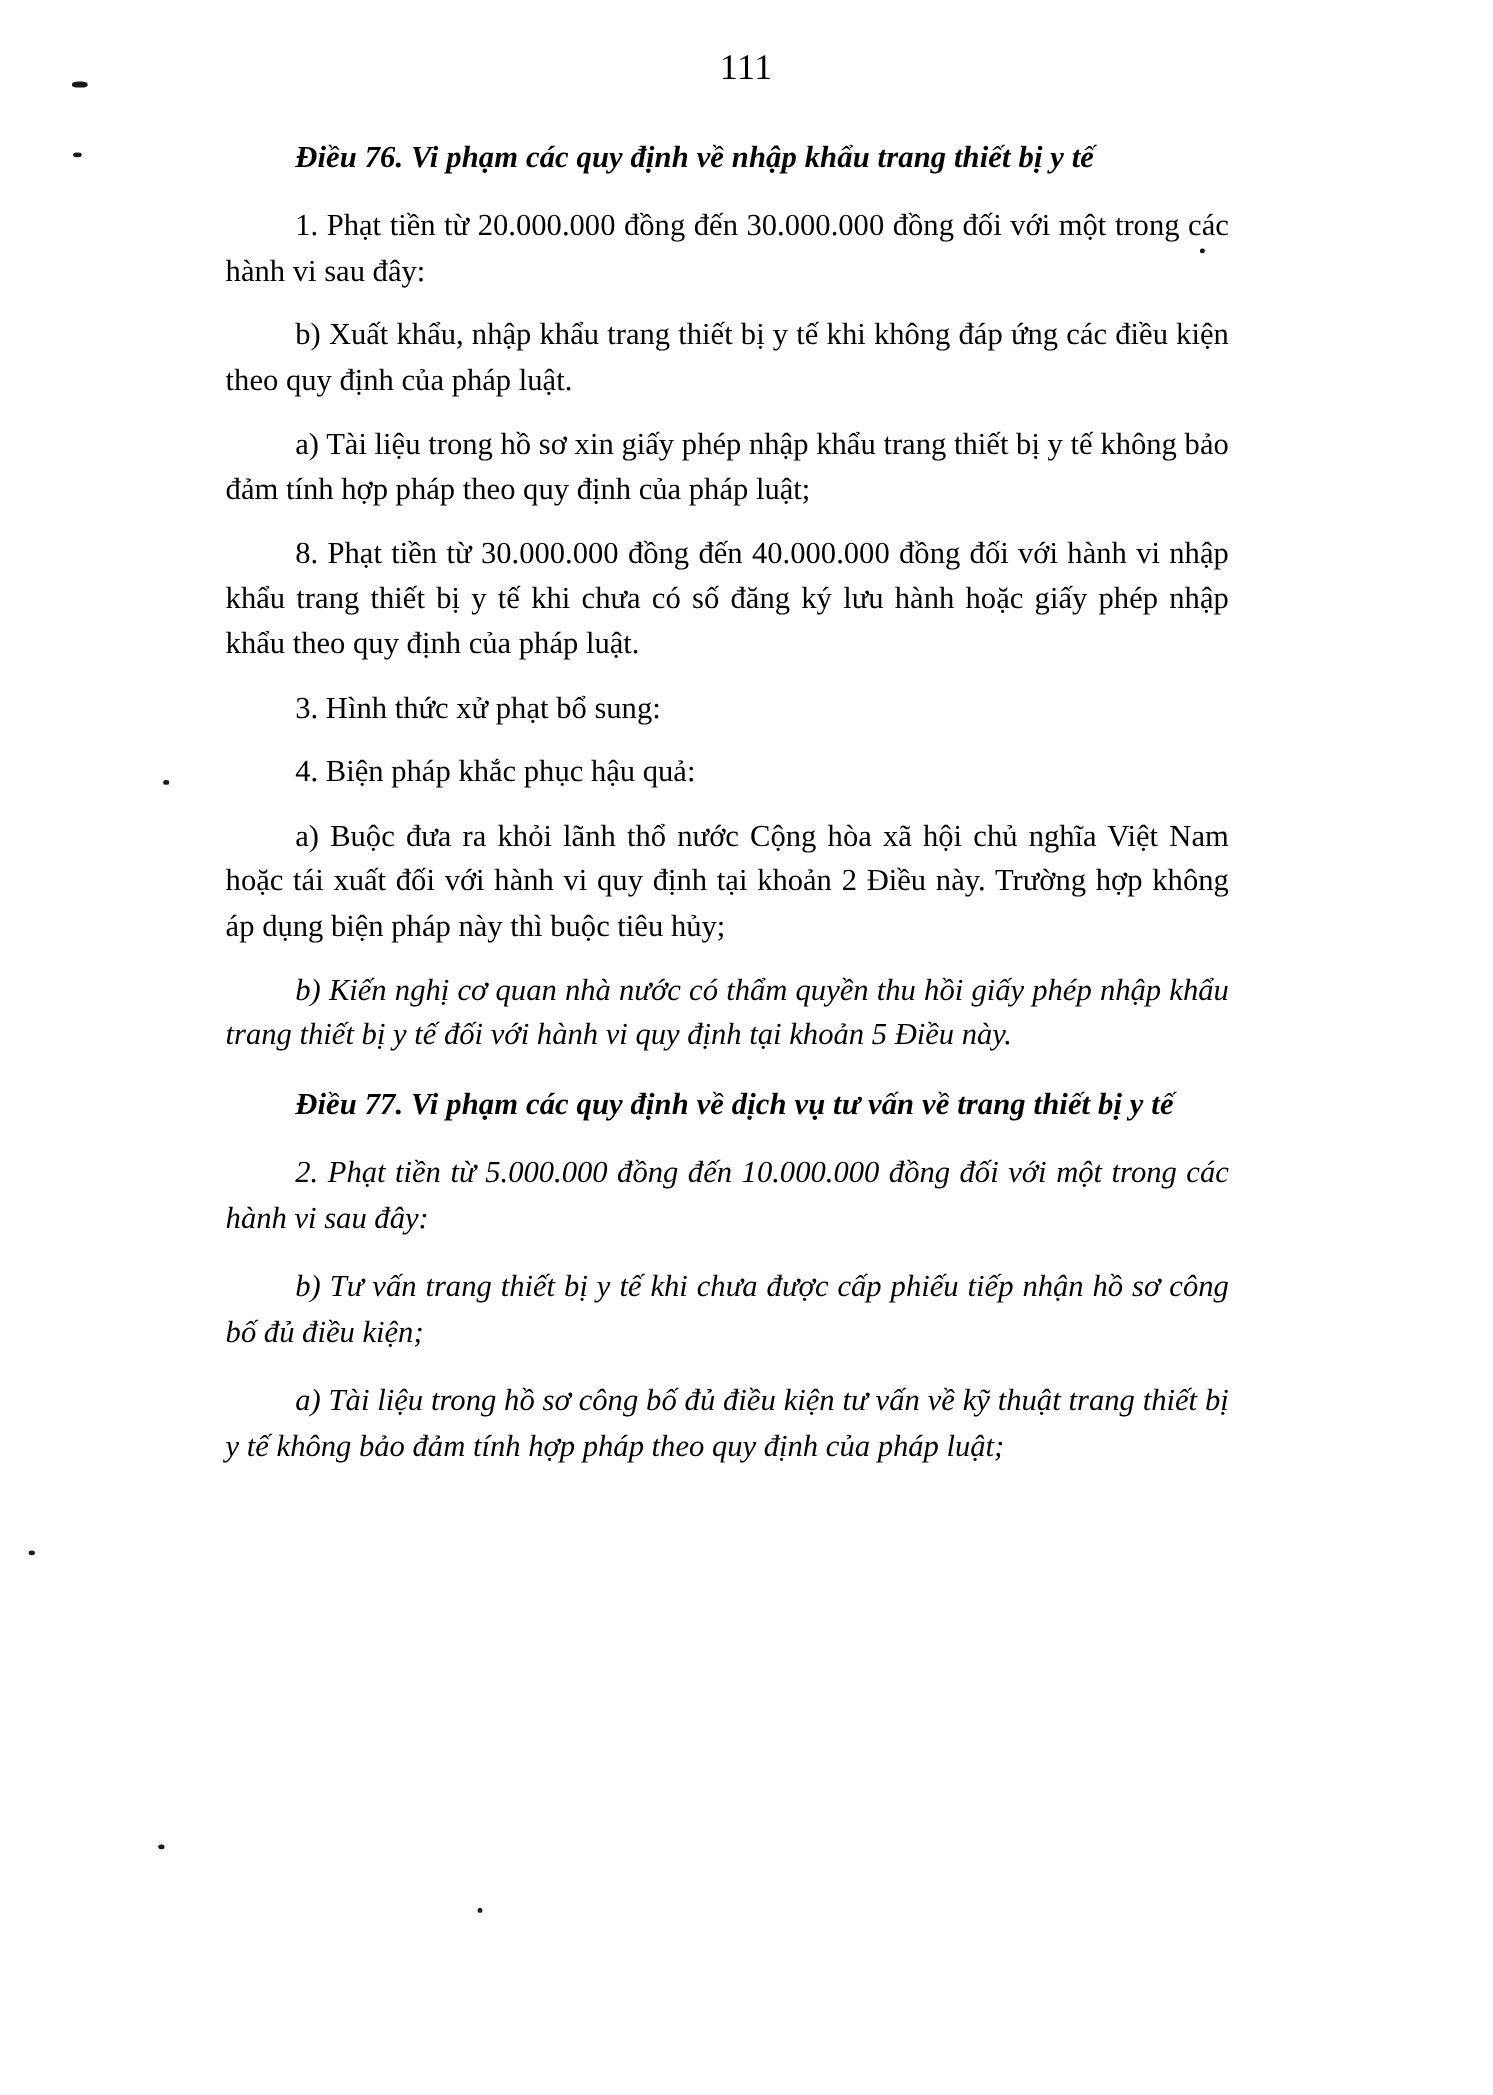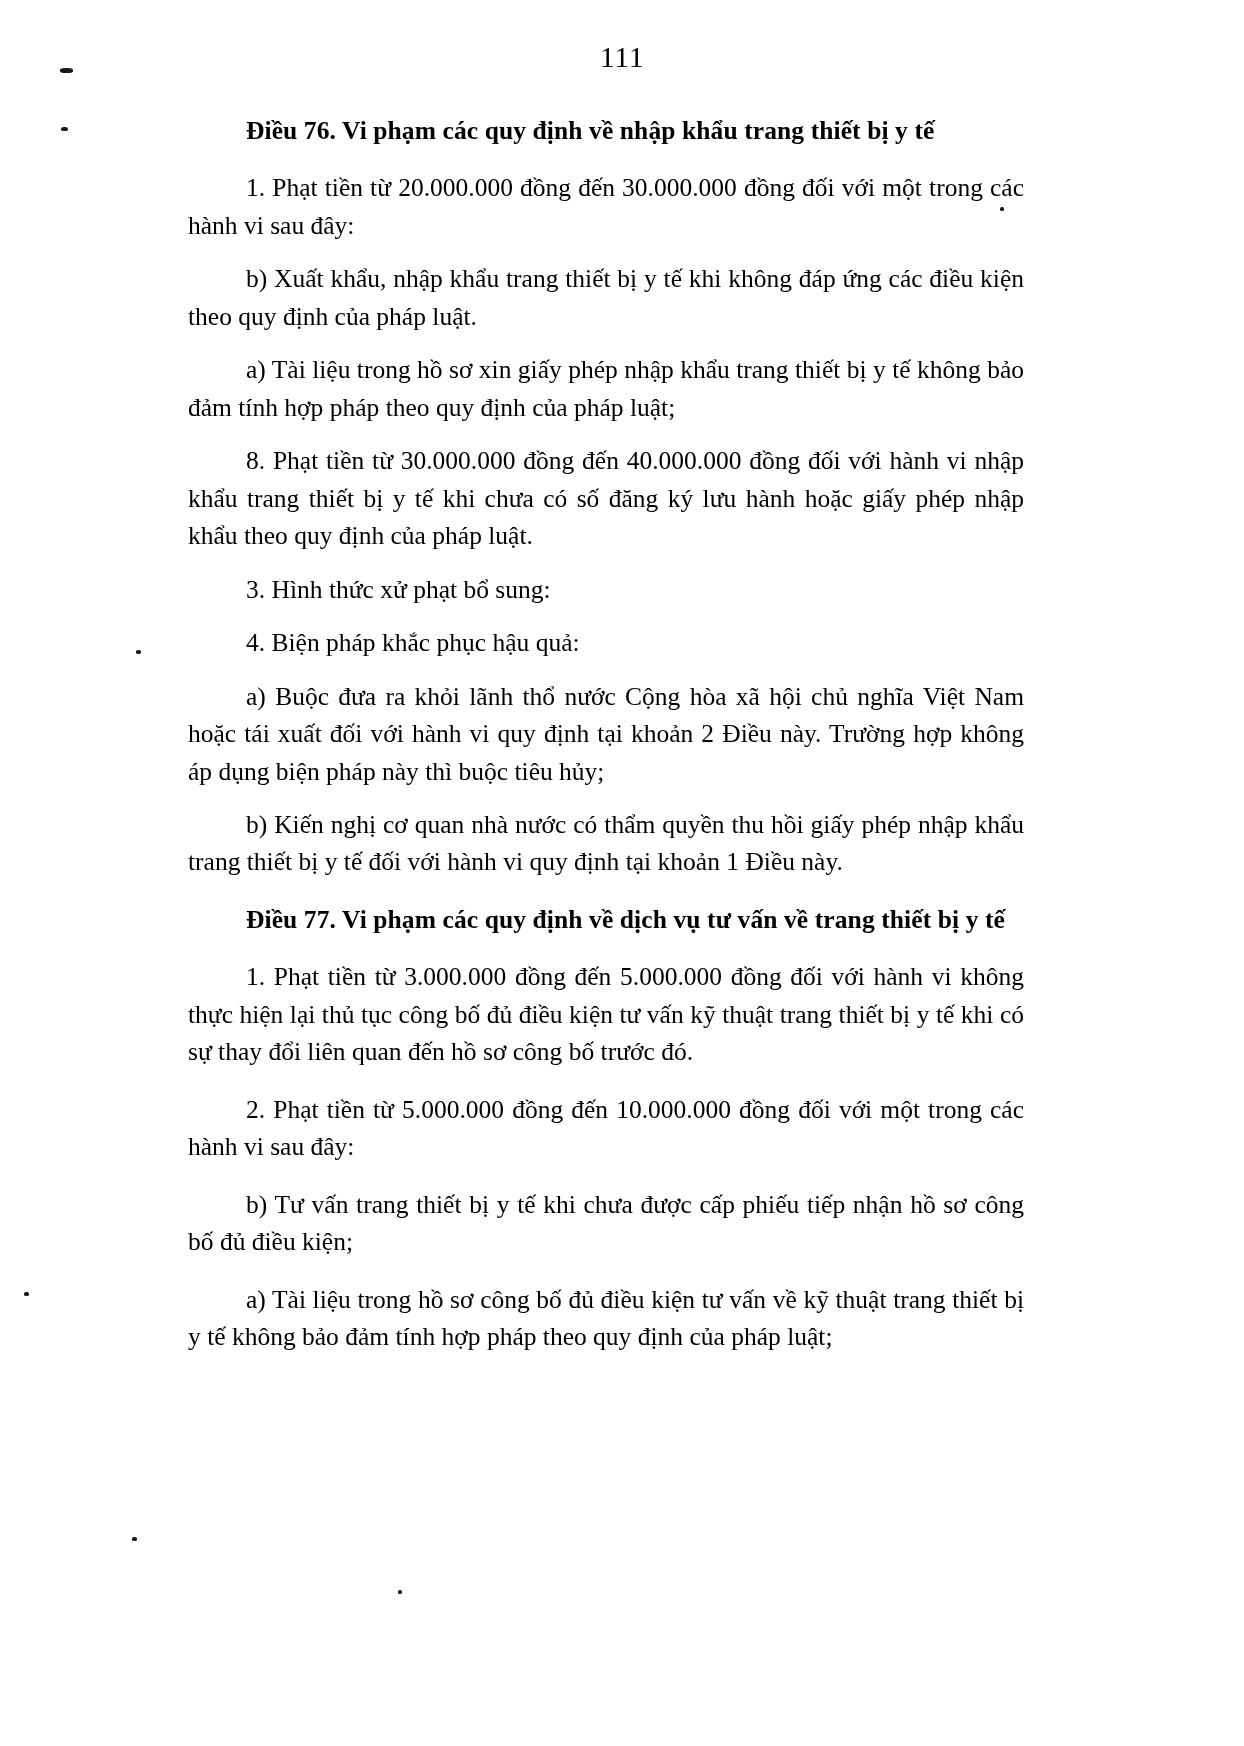--- a/index.html
+++ b/index.html
@@ -57,21 +57,21 @@
     font-size: 25.5px;
     line-height: 1.47;
     text-align: justify;
     text-align-last: left;
     margin: 12px 0 13px 0;
     text-indent: 58px;
   }
 
   
   .gap-sm { margin-bottom: 16px; }
-  .gap-md { margin-bottom: 20px; }
+  .gap-md { margin-bottom: 20px; font-style: italic; }
 
   
   .speck {
     position: absolute;
     background: #1a1a1a;
     border-radius: 40%;
   }
 
   
   .text-column, .page-number {
@@ -97,23 +97,22 @@
 
     <p class="heading gap-md">Điều 76. Vi phạm các quy định về nhập khẩu trang thiết bị y tế</p>
 
     <p class="para gap-sm">1. Phạt tiền từ 20.000.000 đồng đến 30.000.000 đồng đối với một trong các hành vi sau đây:</p>
     <p class="para gap-sm">b) Xuất khẩu, nhập khẩu trang thiết bị y tế khi không đáp ứng các điều kiện theo quy định của pháp luật.</p>
     <p class="para gap-sm">a) Tài liệu trong hồ sơ xin giấy phép nhập khẩu trang thiết bị y tế không bảo đảm tính hợp pháp theo quy định của pháp luật;</p>
     <p class="para gap-sm">8. Phạt tiền từ 30.000.000 đồng đến 40.000.000 đồng đối với hành vi nhập khẩu trang thiết bị y tế khi chưa có số đăng ký lưu hành hoặc giấy phép nhập khẩu theo quy định của pháp luật.</p>
     <p class="para gap-sm">3. Hình thức xử phạt bổ sung:</p>
     <p class="para gap-sm">4. Biện pháp khắc phục hậu quả:</p>
     <p class="para gap-sm">a) Buộc đưa ra khỏi lãnh thổ nước Cộng hòa xã hội chủ nghĩa Việt Nam hoặc tái xuất đối với hành vi quy định tại khoản 2 Điều này. Trường hợp không áp dụng biện pháp này thì buộc tiêu hủy;</p>
-    <p class="para gap-md">b) Kiến nghị cơ quan nhà nước có thẩm quyền thu hồi giấy phép nhập khẩu trang thiết bị y tế đối với hành vi quy định tại khoản 1 Điều này.</p>
+    <p class="para gap-md">b) Kiến nghị cơ quan nhà nước có thẩm quyền thu hồi giấy phép nhập khẩu trang thiết bị y tế đối với hành vi quy định tại khoản 5 Điều này.</p>
 
     <p class="heading gap-md">Điều 77. Vi phạm các quy định về dịch vụ tư vấn về trang thiết bị y tế</p>
 
-    <p class="para gap-md">1. Phạt tiền từ 3.000.000 đồng đến 5.000.000 đồng đối với hành vi không thực hiện lại thủ tục công bố đủ điều kiện tư vấn kỹ thuật trang thiết bị y tế khi có sự thay đổi liên quan đến hồ sơ công bố trước đó.</p>
     <p class="para gap-md">2. Phạt tiền từ 5.000.000 đồng đến 10.000.000 đồng đối với một trong các hành vi sau đây:</p>
     <p class="para gap-md">b) Tư vấn trang thiết bị y tế khi chưa được cấp phiếu tiếp nhận hồ sơ công bố đủ điều kiện;</p>
     <p class="para gap-md">a) Tài liệu trong hồ sơ công bố đủ điều kiện tư vấn về kỹ thuật trang thiết bị y tế không bảo đảm tính hợp pháp theo quy định của pháp luật;</p>
 
   </div>
 </div>
 
 </body></html>

